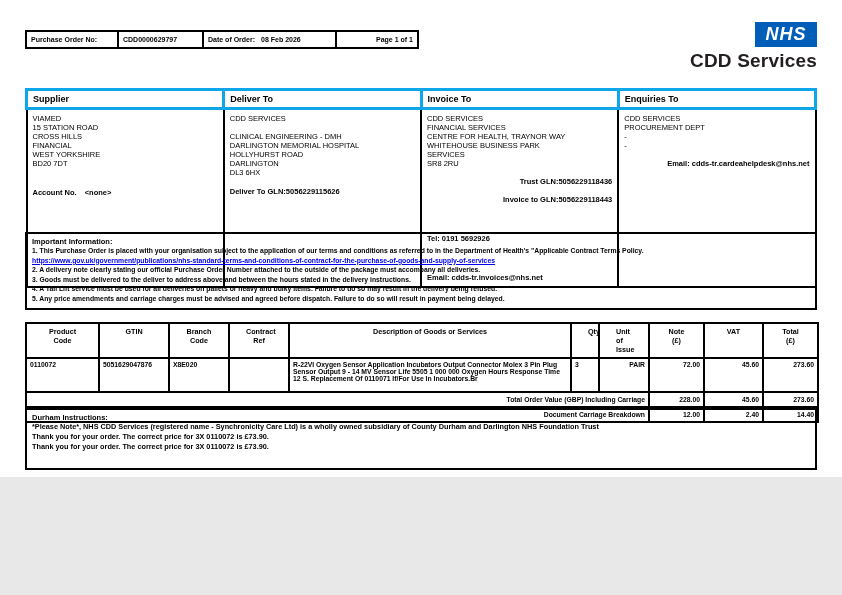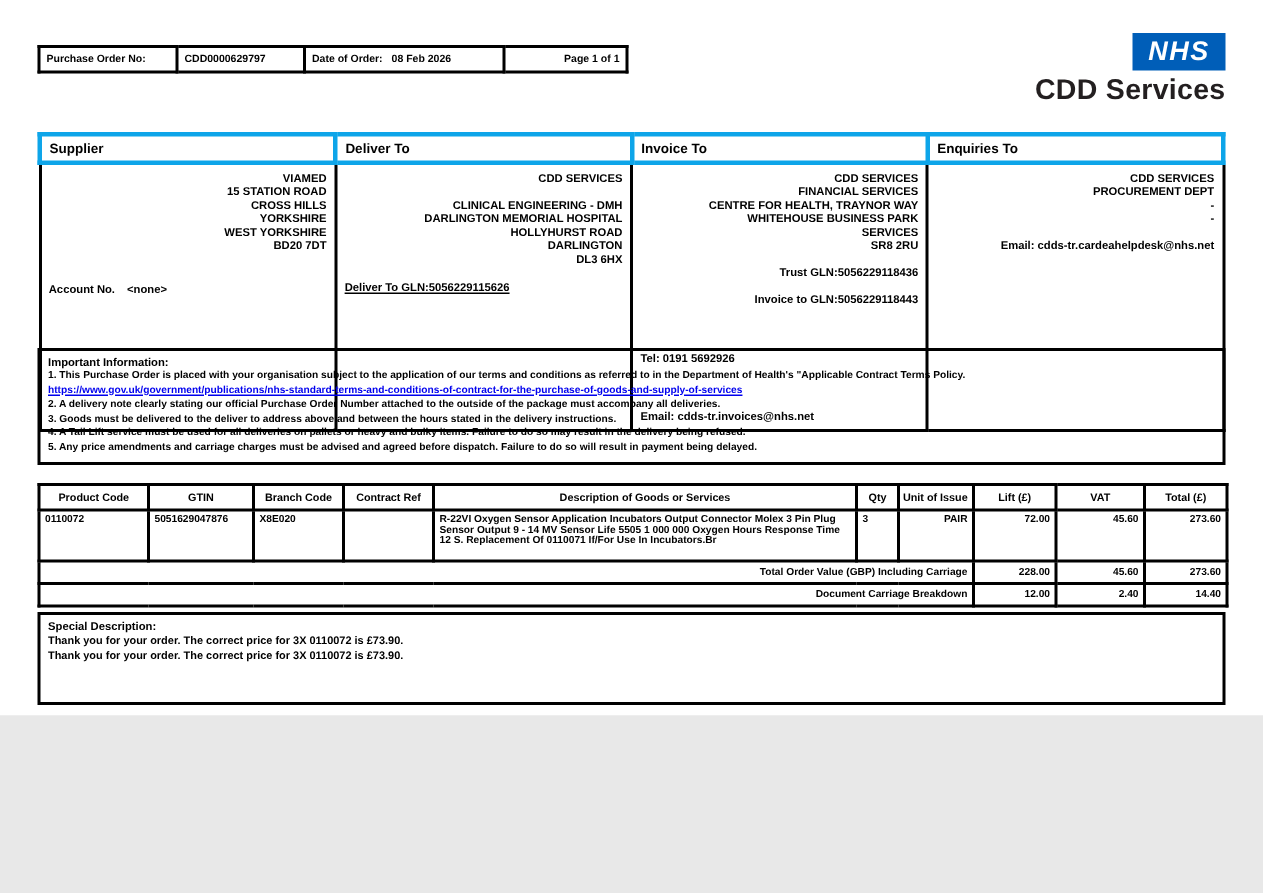--- a/index.html
+++ b/index.html
@@ -16,35 +16,35 @@
   .date-val { margin-left:6px; }
   
   .brand { position:absolute; right:25px; top:22px; text-align:right; }
   .nhs-box { display:inline-block; background:#005EB8; color:#fff; font-weight:bold; font-style:italic;
              font-size:18px; line-height:25px; width:62px; text-align:center; letter-spacing:1px; }
   .org-name { font-size:19px; font-weight:bold; color:#231f20; margin-top:3px; letter-spacing:0.2px; }
   
   .addr-table { position:absolute; left:25px; top:88px; width:792px; border-collapse:collapse; table-layout:fixed; }
   .addr-table th { border:3px solid #0ea5e9; font-size:9px; font-weight:bold; text-align:left; padding:3px 5px; }
   .addr-table td { border:2px solid #000; vertical-align:top; padding:4px 5px; height:113px; }
-  .addr-lines { font-size:7.5px; font-weight:bold; line-height:9px;text-align:right; }
+  .addr-lines { font-size:7.5px; font-weight:normal; line-height:9px; }
   .line { min-height:9px; }
   .acct-line { font-size:7.5px; font-weight:bold; margin-top:20px; }
   .acct-line span { margin-right:8px; }
-  .gln-line { font-size:7.5px; font-weight:bold; margin-top:10px;text-decoration:underline; }
+  .gln-line { font-size:7.5px; font-weight:bold; margin-top:10px; }
   .inv-extra { font-size:7.5px; font-weight:bold; line-height:9px;margin-top:30px; }
   .mt8 { margin-top:9px;text-align:right; }
   
   .important { position:absolute; left:25px; top:232px; width:792px; height:78px; border:2px solid #000; padding:3px 5px; }
   .important .title { font-size:7.5px; font-weight:bold; }
   .important .il { font-size:6.8px; font-weight:bold; line-height:9.6px; white-space:nowrap; overflow:hidden; }
   .important a { color:#0000ee; text-decoration:underline; font-size:6.8px; font-weight:bold; }
   
   .items { position:absolute; left:25px; top:322px; width:792px; border-collapse:collapse; table-layout:fixed; }
-  .items th { border:2px solid #000; font-size:7.2px; font-weight:bold; text-align:center; padding:3px 2px; vertical-align:top; }
+  .items th { border:2px solid #000; font-size:7.2px; font-weight:bold; text-align:center; padding:3px 16px; vertical-align:top; }
   .items td { border:2px solid #000; font-size:6.8px; font-weight:bold; vertical-align:top; padding:2px 3px; }
   .items .desc { text-align:left; }
   .items .num { text-align:right; }
   .items td.cell-qty { text-align:left; }
   .items td.cell-unit { text-align:right; }
   .items .item-row td { height:34px; }
   .totals-label { text-align:right; font-size:7.5px; padding-right:6px; vertical-align:middle; }
   .totals-row td { height:15px; vertical-align:middle; }
   
   .special { position:absolute; left:25px; top:408px; width:792px; height:62px; border:2px solid #000; padding:3px 5px; }
@@ -81,21 +81,21 @@
       <th>Deliver To</th>
       <th>Invoice To</th>
       <th>Enquiries To</th>
     </tr>
     <tr>
       <td>
         <div class="addr-lines">
           <div class="line">VIAMED</div>
           <div class="line">15 STATION ROAD</div>
           <div class="line">CROSS HILLS</div>
-          <div class="line">YORKSHIRE</div>
+          <div class="line">FINANCIAL</div>
           <div class="line">WEST YORKSHIRE</div>
           <div class="line">BD20 7DT</div>
         </div>
         <div class="acct-line">
           <span>Account No.</span><span>&lt;none&gt;</span>
         </div>
       </td>
       <td>
         <div class="addr-lines">
           <div class="line">CDD SERVICES</div>
@@ -160,21 +160,21 @@
     </colgroup>
     <tbody>
         <tr>
       <th>Product Code</th>
       <th>GTIN</th>
       <th>Branch Code</th>
       <th>Contract Ref</th>
       <th>Description of Goods or Services</th>
       <th>Qty</th>
       <th style="text-align:left">Unit of Issue</th>
-      <th>Lift (£)</th>
+      <th>Note (£)</th>
       <th>VAT</th>
       <th>Total (£)</th>
     </tr>
     <tr class="item-row">
       <td>0110072</td>
       <td>5051629047876</td>
       <td>X8E020</td>
       <td></td>
       <td class="desc">R-22VI Oxygen Sensor Application Incubators Output Connector Molex 3 Pin Plug Sensor Output 9 - 14 MV Sensor Life 5505  1 000 000 Oxygen Hours Response Time 12 S. Replacement Of 0110071 If/For Use In Incubators.Br</td>
       <td class="cell-qty">3</td>
@@ -192,20 +192,21 @@
     <tr class="totals-row">
       <td colspan="7" class="totals-label">Document Carriage Breakdown</td>
       <td class="num">12.00</td>
       <td class="num">2.40</td>
       <td class="num">14.40</td>
     </tr>
   </tbody>
     </table>
 
   <div class="special">
-    <div class="title">Special Description:</div>
+    <div class="title">Durham Instructions:</div>
+    <div class="sl">*Please Note*, NHS CDD Services (registered name - Synchronicity Care Ltd) is a wholly owned subsidiary of County Durham and Darlington NHS Foundation Trust</div>
     <div class="sl">Thank you for your order. The correct price for 3X 0110072 is £73.90.</div>
     <div class="sl">Thank you for your order. The correct price for 3X 0110072 is £73.90.</div>
   </div>
 
   <div class="footer-page">Page 1 of 1</div>
 
 </div>
 
 </body></html>

